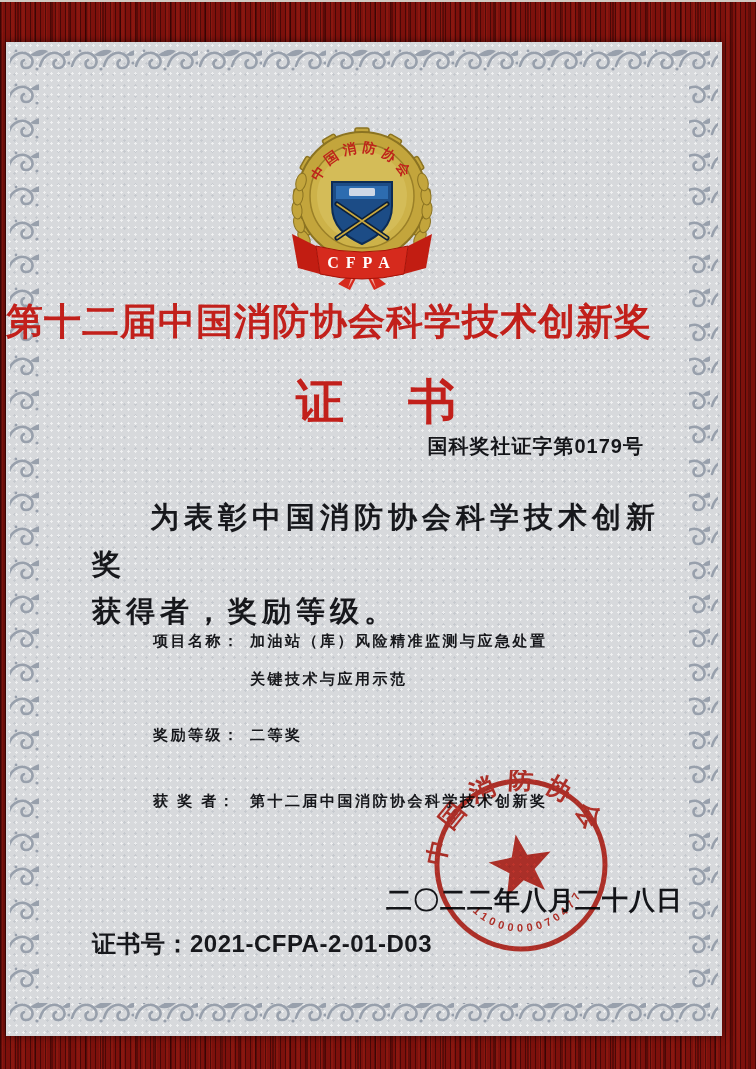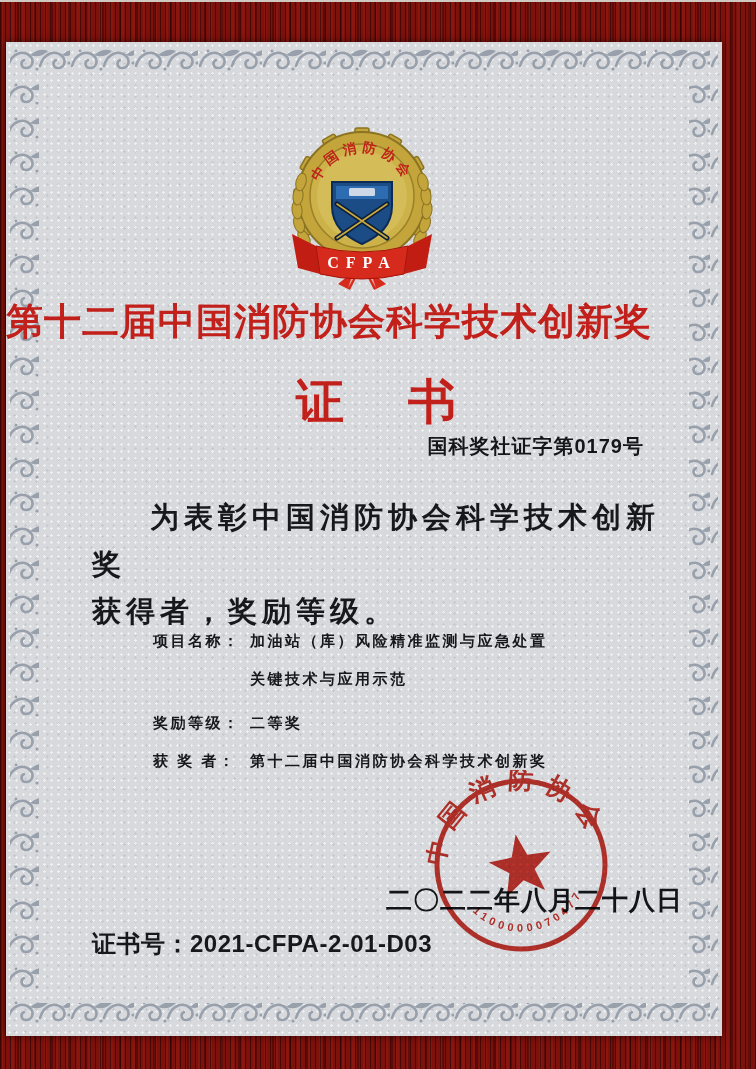--- a/index.html
+++ b/index.html
@@ -44,22 +44,22 @@
     left:74px;top:452px;width:578px;
     font-family:'Liberation Serif','DejaVu Serif',serif;
     font-size:29px;font-weight:600;color:#17181c;
     letter-spacing:5px;line-height:47px;margin-left:12px;
   }
   .citation .line1{text-indent:58px;}
   .fields{left:147px;top:580px;width:540px;}
   .field{position:relative;padding-left:97px;font-size:15px;font-weight:700;
     color:#17181c;letter-spacing:2.5px;line-height:38px;}
   .field-label{position:absolute;left:0;top:0;white-space:nowrap;}
-  .field+.field{margin-top:6px;}
-  .field.last{margin-top:0;}
+  .field+.field{margin-top:18px;}
+  .field.last{margin-top:28px;}
   .date{
     left:380px;top:841px;z-index:1;
     font-family:'Liberation Serif','DejaVu Serif',serif;
     font-size:26px;font-weight:700;color:#131418;letter-spacing:1px;
   }
   .seal{left:420px;top:728px;width:190px;height:190px;z-index:3;
     mix-blend-mode:multiply;opacity:.92;}
   .certno{
     left:86px;top:886px;font-size:24px;font-weight:800;color:#17181c;letter-spacing:.5px;
   }

